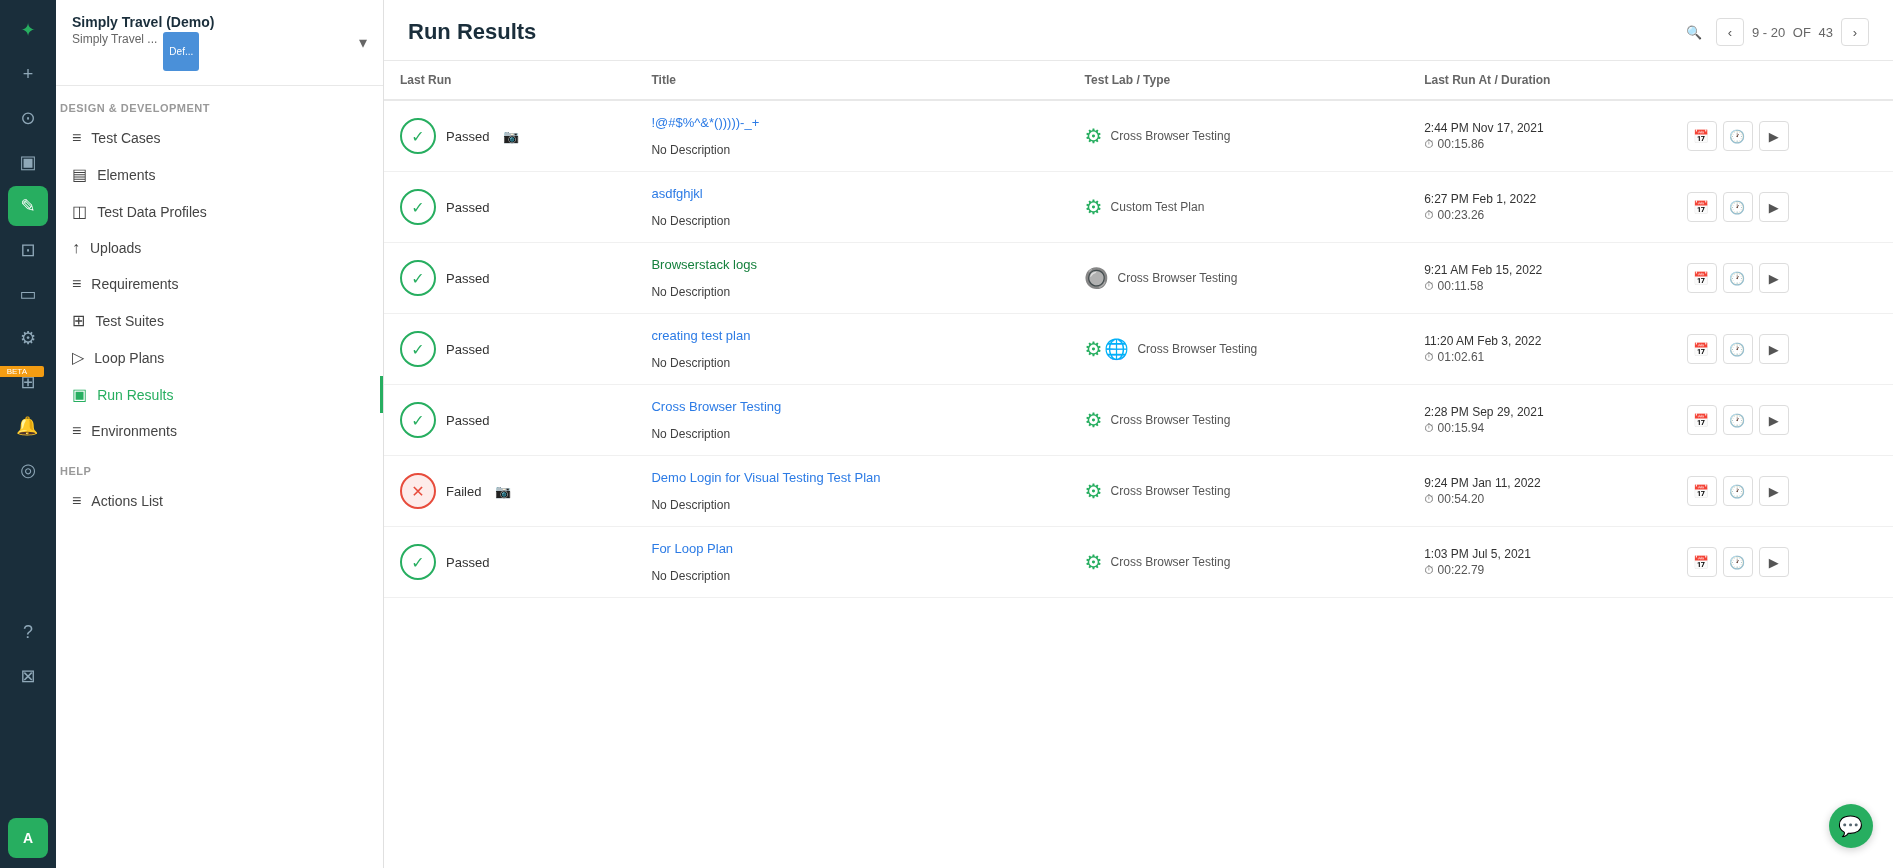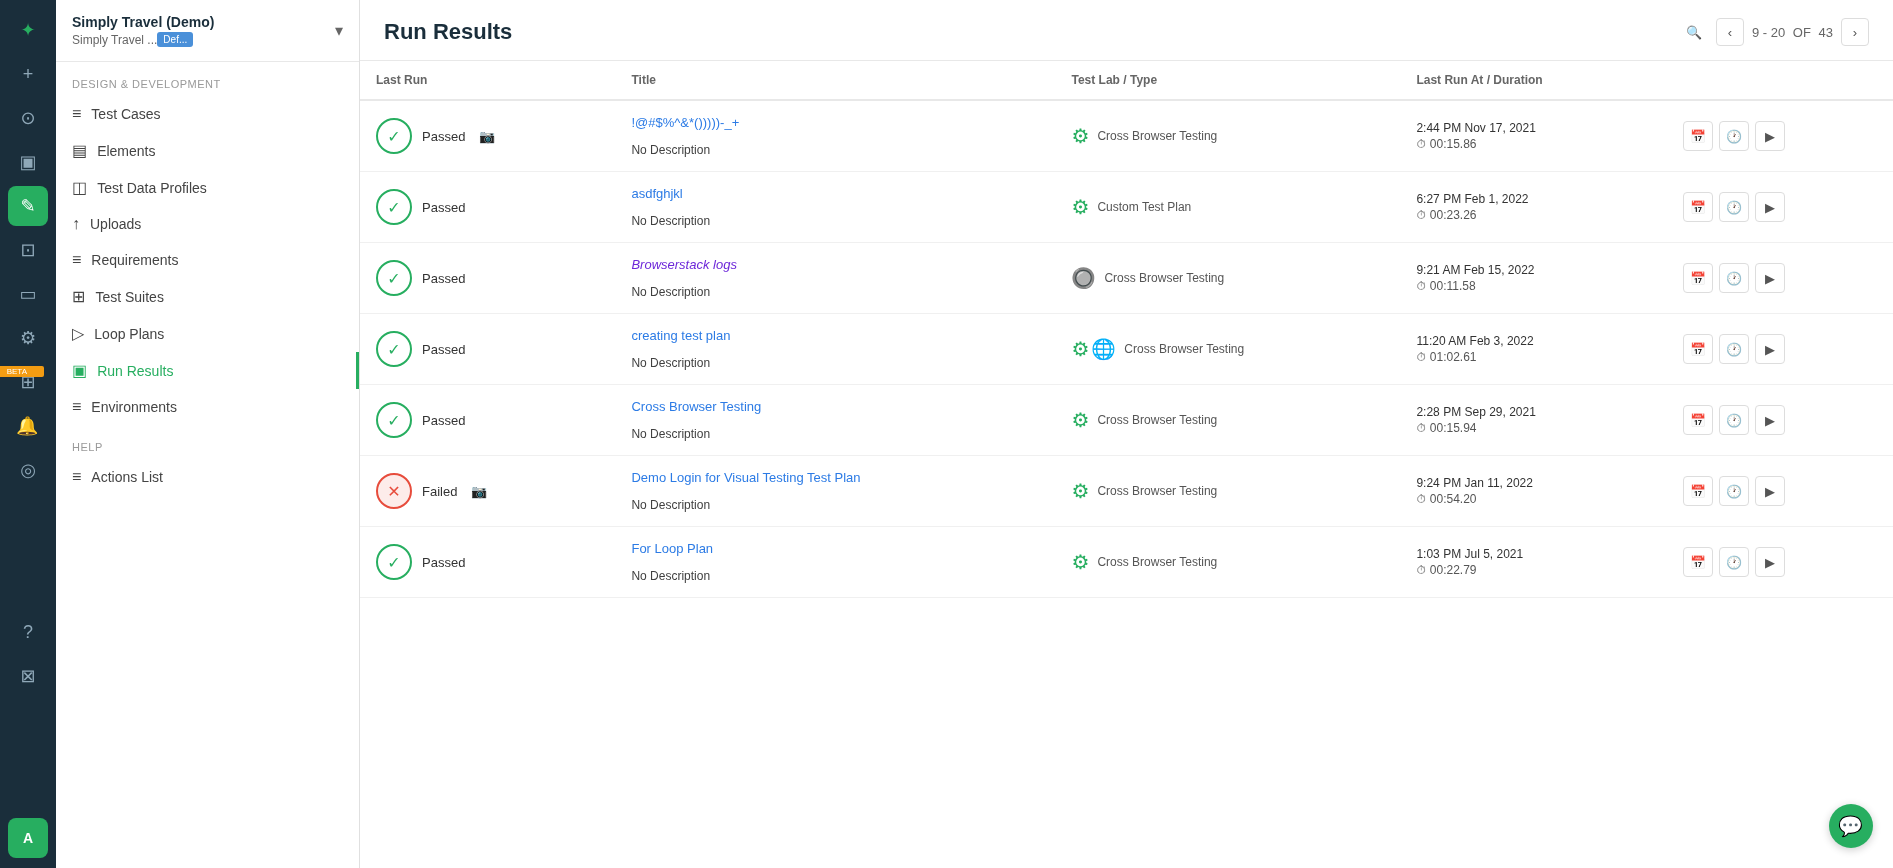--- a/index.html
+++ b/index.html
@@ -25,39 +25,39 @@
       border-radius: 8px;
       cursor: pointer;
       color: #8fa8b8;
       font-size: 18px;
     }
     .icon-bar-item.active { background: #27ae60; color: white; }
     .icon-bar-item.avatar { background: #27ae60; color: white; font-weight: bold; font-size: 14px; margin-top: auto; }
 
     
     .sidebar {
-      width: 304px;
+      width: 328px;
       background: white;
       border-right: 1px solid #e0e0e0;
       display: flex;
       flex-direction: column;
       flex-shrink: 0;
       overflow-y: auto;
     }
     .sidebar-header {
       padding: 14px 16px;
       border-bottom: 1px solid #e8e8e8;
       display: flex;
       align-items: center;
       justify-content: space-between;
     }
     .sidebar-header-title { font-weight: 600; font-size: 14px; color: #1a2e3b; }
-    .sidebar-header-sub { font-size: 12px; color: #666; margin-top: 2px; display: flex; align-items: center; }
-    .def-badge { background: #4a90d9; color: white; font-size: 10px; padding: 2px 6px; border-radius: 3px; }
-    .section-label { font-size: 11px; color: #999; font-weight: 400; padding: 16px 16px 6px; letter-spacing: 0.5px; text-transform: uppercase; }
+    .sidebar-header-sub { font-size: 12px; color: #666; margin-top: 2px; display: flex; align-items: flex-start; gap: 6px; }
+    .def-badge { background: #4a90d9; color: white; font-size: 10px; padding: 14px 6px; border-radius: 3px; }
+    .section-label { font-size: 11px; color: #999; font-weight: 700; padding: 16px 4px 6px; letter-spacing: 0.5px; text-transform: uppercase; }
     .nav-item {
       display: flex;
       align-items: center;
       gap: 10px;
       padding: 9px 16px;
       cursor: pointer;
       color: #444;
       font-size: 14px;
       border-radius: 0;
       position: relative;
@@ -348,21 +348,21 @@
           </tr>
           <tr>
             <td>
               <div class="status-cell">
                 <div class="status-circle passed">✓</div>
                 <span class="status-text">Passed</span>
               </div>
             </td>
             <td>
               <div class="title-cell">
-                <div class="title" style="cursor:pointer;color:#6d28d9;font-style:italic;">Browserstack logs</div>
+                <div class="title" style="cursor:pointer;color:#15803d;">Browserstack logs</div>
                 <div class="desc">No Description</div>
               </div>
             </td>
             <td>
               <div class="lab-cell">
                 <div style="display:flex;gap:2px;">
                   <span style="font-size:20px;">🔘</span>
                 </div>
                 <div class="lab-name">Cross Browser Testing</div>
               </div>

